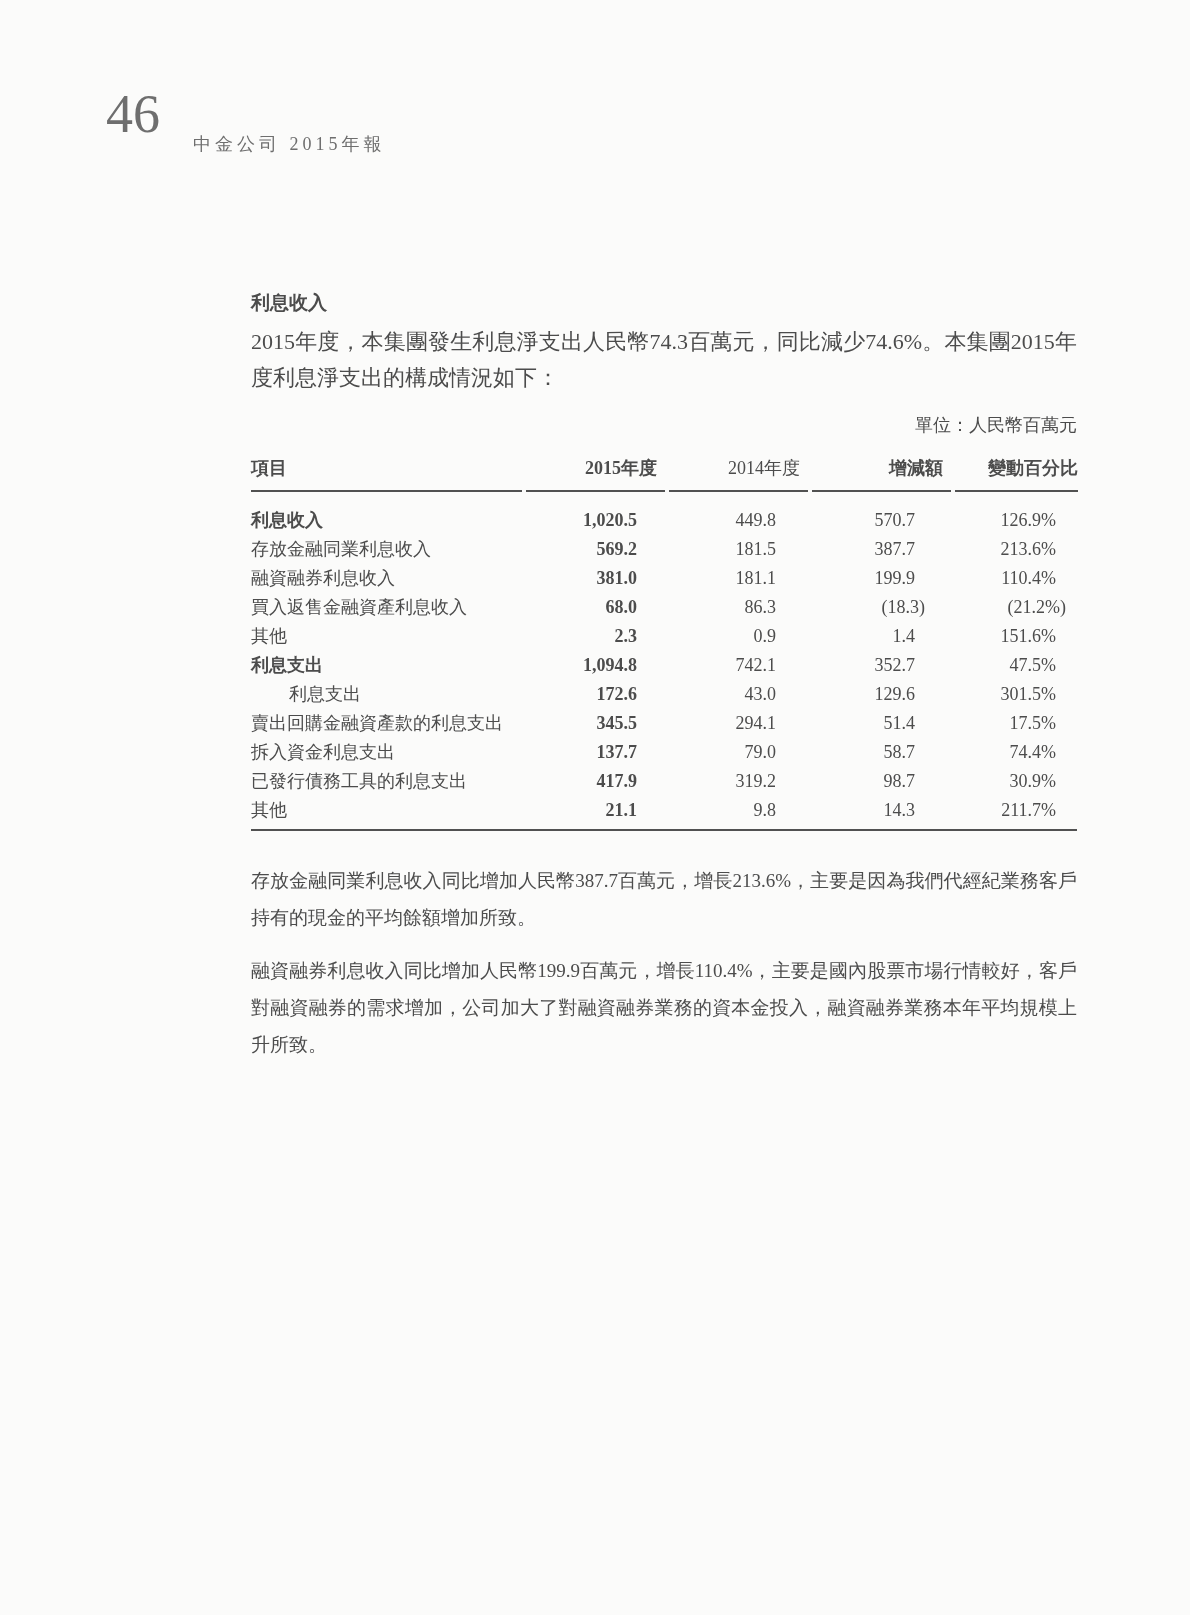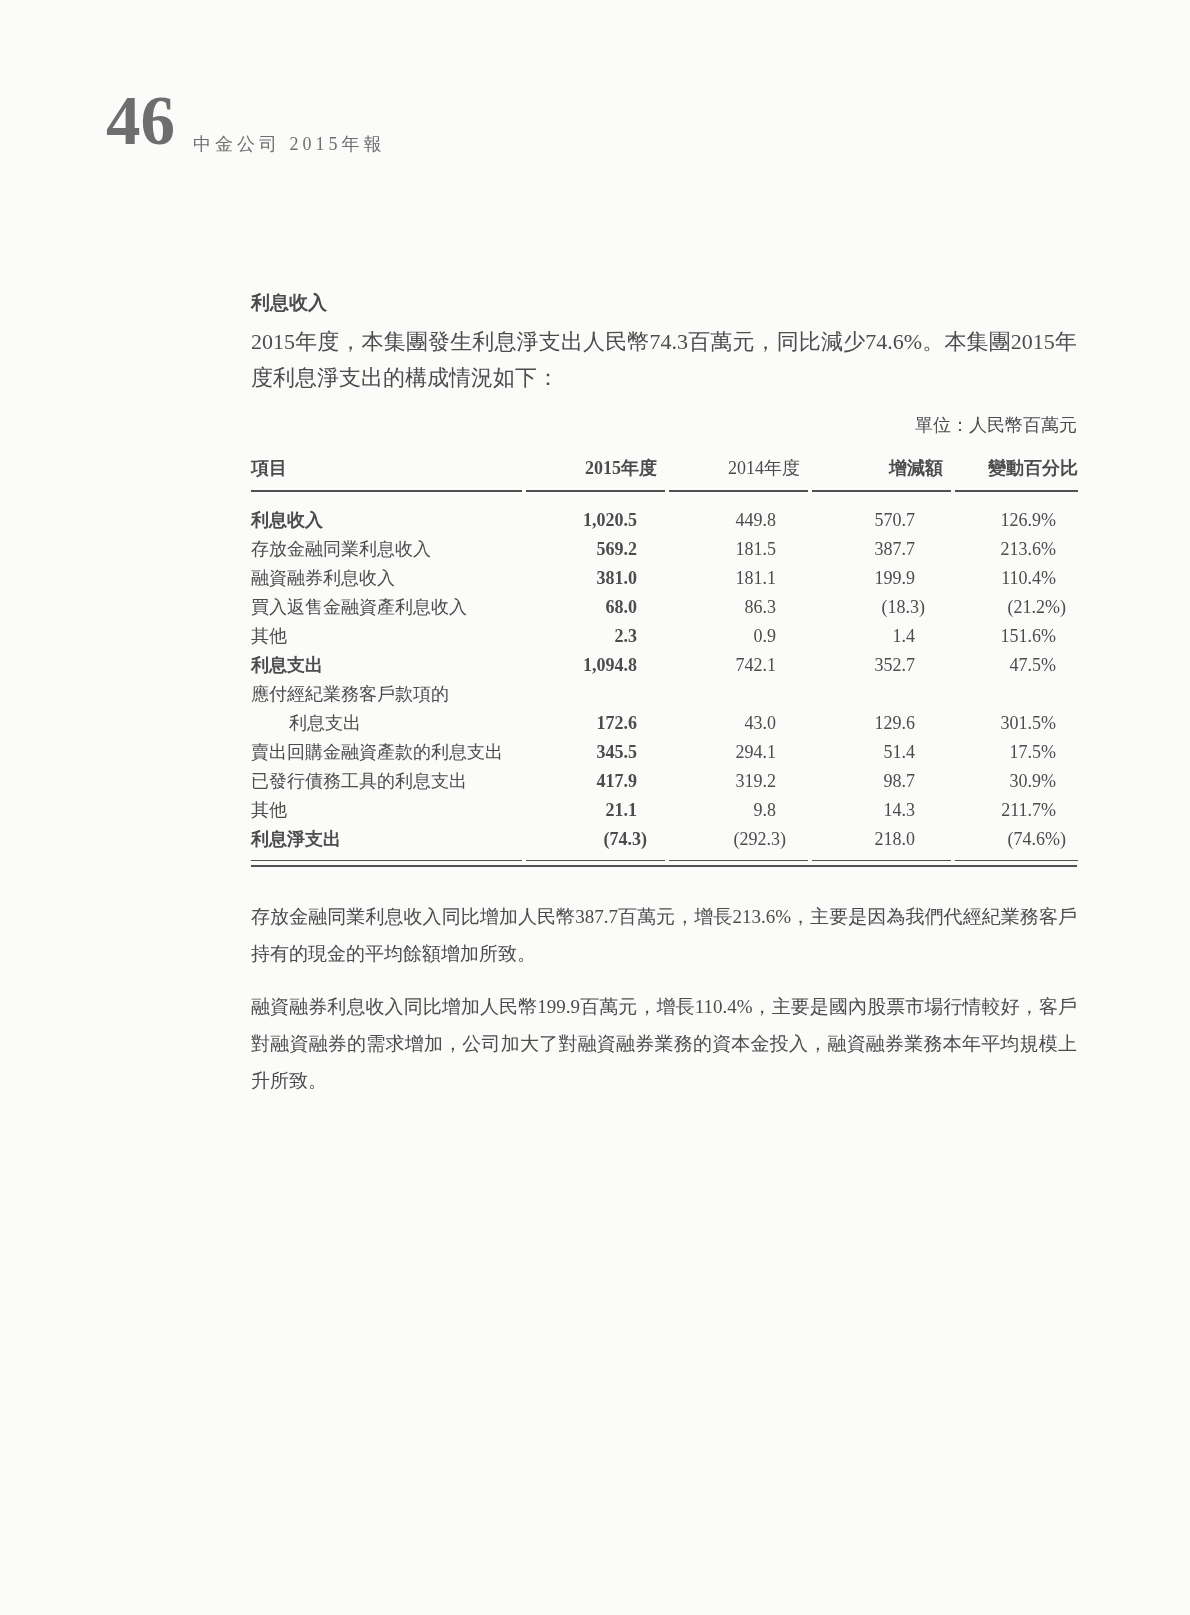--- a/index.html
+++ b/index.html
@@ -15,23 +15,23 @@
     position: relative;
     background: var(--bg);
     color: var(--text);
     font-family: "Liberation Serif", "DejaVu Serif", serif;
     overflow: hidden;
   }
   .page-number {
     position: absolute;
     left: 106px;
     top: 87px;
-    font-size: 69px;
+    font-size: 54px;
     line-height: 1;
-    font-weight: 700;
+    font-weight: 400;
     color: var(--muted);
   }
   .report-title {
     position: absolute;
     left: 193px;
     top: 133px;
     font-size: 18px;
     line-height: 22px;
     letter-spacing: 4px;
     color: var(--muted);
@@ -179,60 +179,53 @@
           <td class="num pct">151.6%</td>
         </tr>
         <tr>
           <td class="label bold">利息支出</td>
           <td class="num v2015">1,094.8</td>
           <td class="num v2014">742.1</td>
           <td class="num change">352.7</td>
           <td class="num pct">47.5%</td>
         </tr>
         <tr>
-          <td class="label">應付經紀業務客戶款項的</td>
-          <td class="num v2015"></td>
-          <td class="num v2014"></td>
-          <td class="num change"></td>
-          <td class="num pct"></td>
-        </tr>
-        <tr>
           <td class="label indent">利息支出</td>
           <td class="num v2015">172.6</td>
           <td class="num v2014">43.0</td>
           <td class="num change">129.6</td>
           <td class="num pct">301.5%</td>
         </tr>
         <tr>
           <td class="label">賣出回購金融資產款的利息支出</td>
           <td class="num v2015">345.5</td>
           <td class="num v2014">294.1</td>
           <td class="num change">51.4</td>
           <td class="num pct">17.5%</td>
         </tr>
         <tr>
+          <td class="label">拆入資金利息支出</td>
+          <td class="num v2015">137.7</td>
+          <td class="num v2014">79.0</td>
+          <td class="num change">58.7</td>
+          <td class="num pct">74.4%</td>
+        </tr>
+        <tr>
           <td class="label">已發行債務工具的利息支出</td>
           <td class="num v2015">417.9</td>
           <td class="num v2014">319.2</td>
           <td class="num change">98.7</td>
           <td class="num pct">30.9%</td>
         </tr>
         <tr>
           <td class="label">其他</td>
           <td class="num v2015">21.1</td>
           <td class="num v2014">9.8</td>
           <td class="num change">14.3</td>
           <td class="num pct">211.7%</td>
         </tr>
-        <tr class="last-row">
-          <td class="label bold">利息淨支出</td>
-          <td class="num v2015 paren">(74.3)</td>
-          <td class="num v2014 paren">(292.3)</td>
-          <td class="num change">218.0</td>
-          <td class="num pct paren">(74.6%)</td>
-        </tr>
       </tbody>
   </table>
   <div class="table-bottom-rule"></div>
 
   <p class="note">存放金融同業利息收入同比增加人民幣387.7百萬元，增長213.6%，主要是因為我們代經紀業務客戶持有的現金的平均餘額增加所致。</p>
   <p class="note">融資融券利息收入同比增加人民幣199.9百萬元，增長110.4%，主要是國內股票市場行情較好，客戶對融資融券的需求增加，公司加大了對融資融券業務的資本金投入，融資融券業務本年平均規模上升所致。</p>
 </main>
 
 </body></html>

